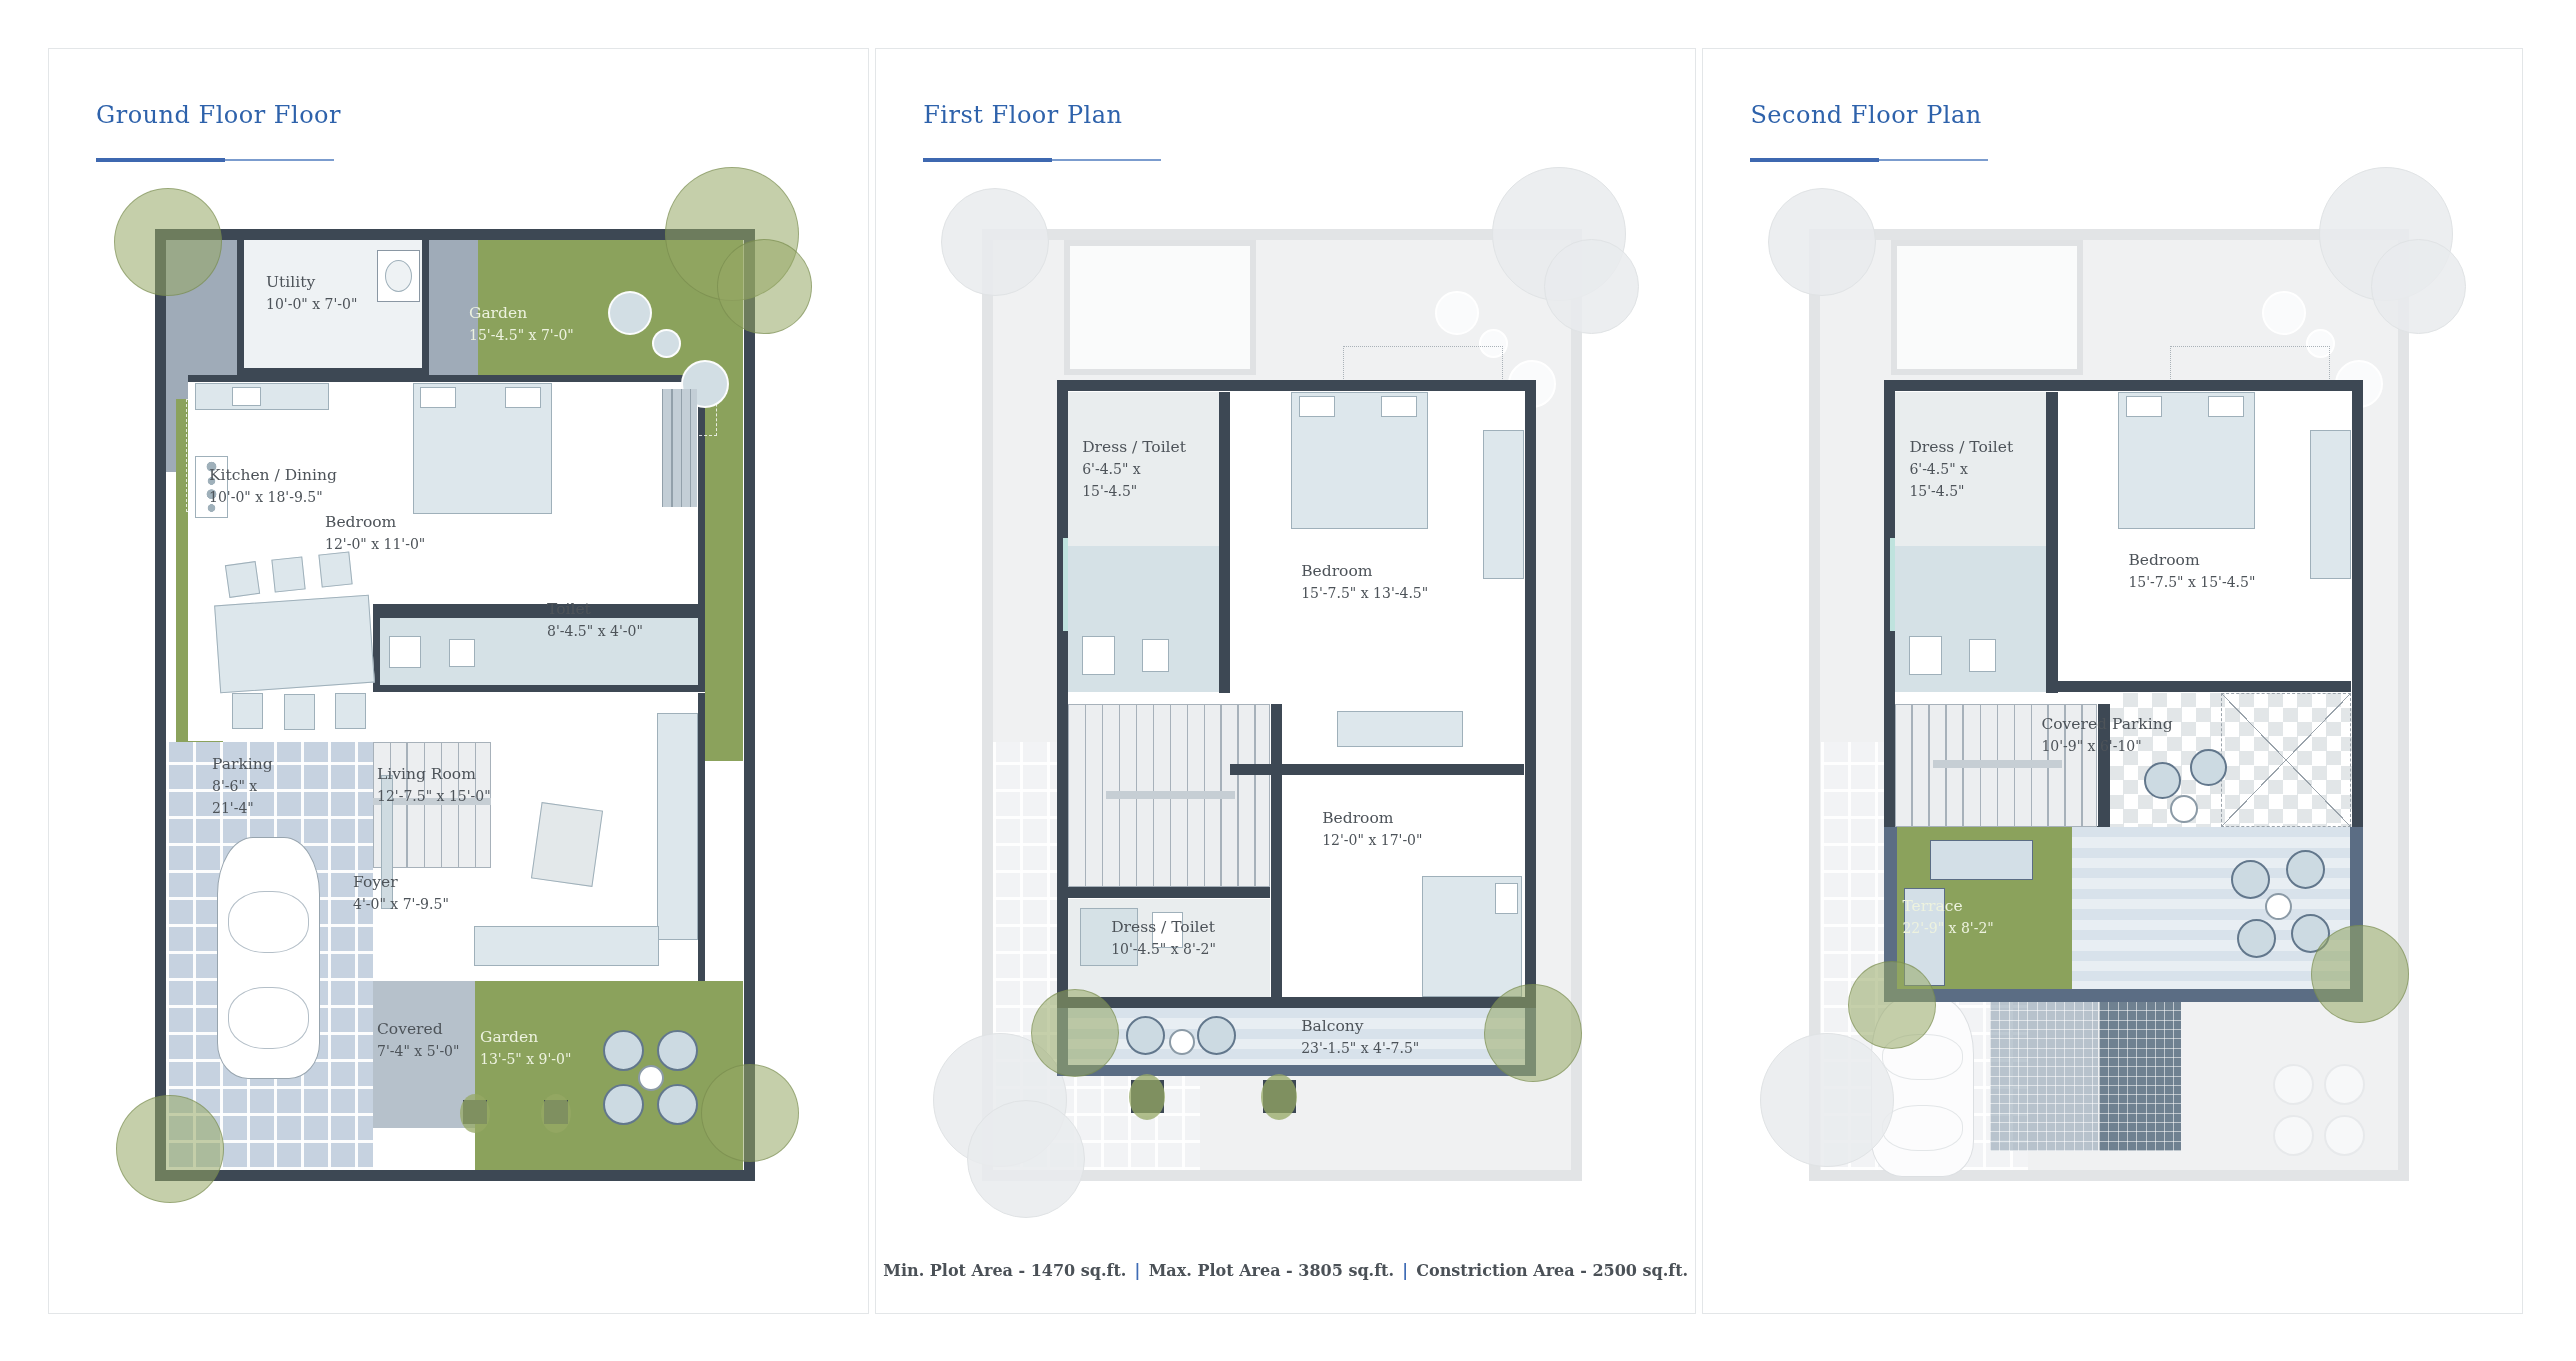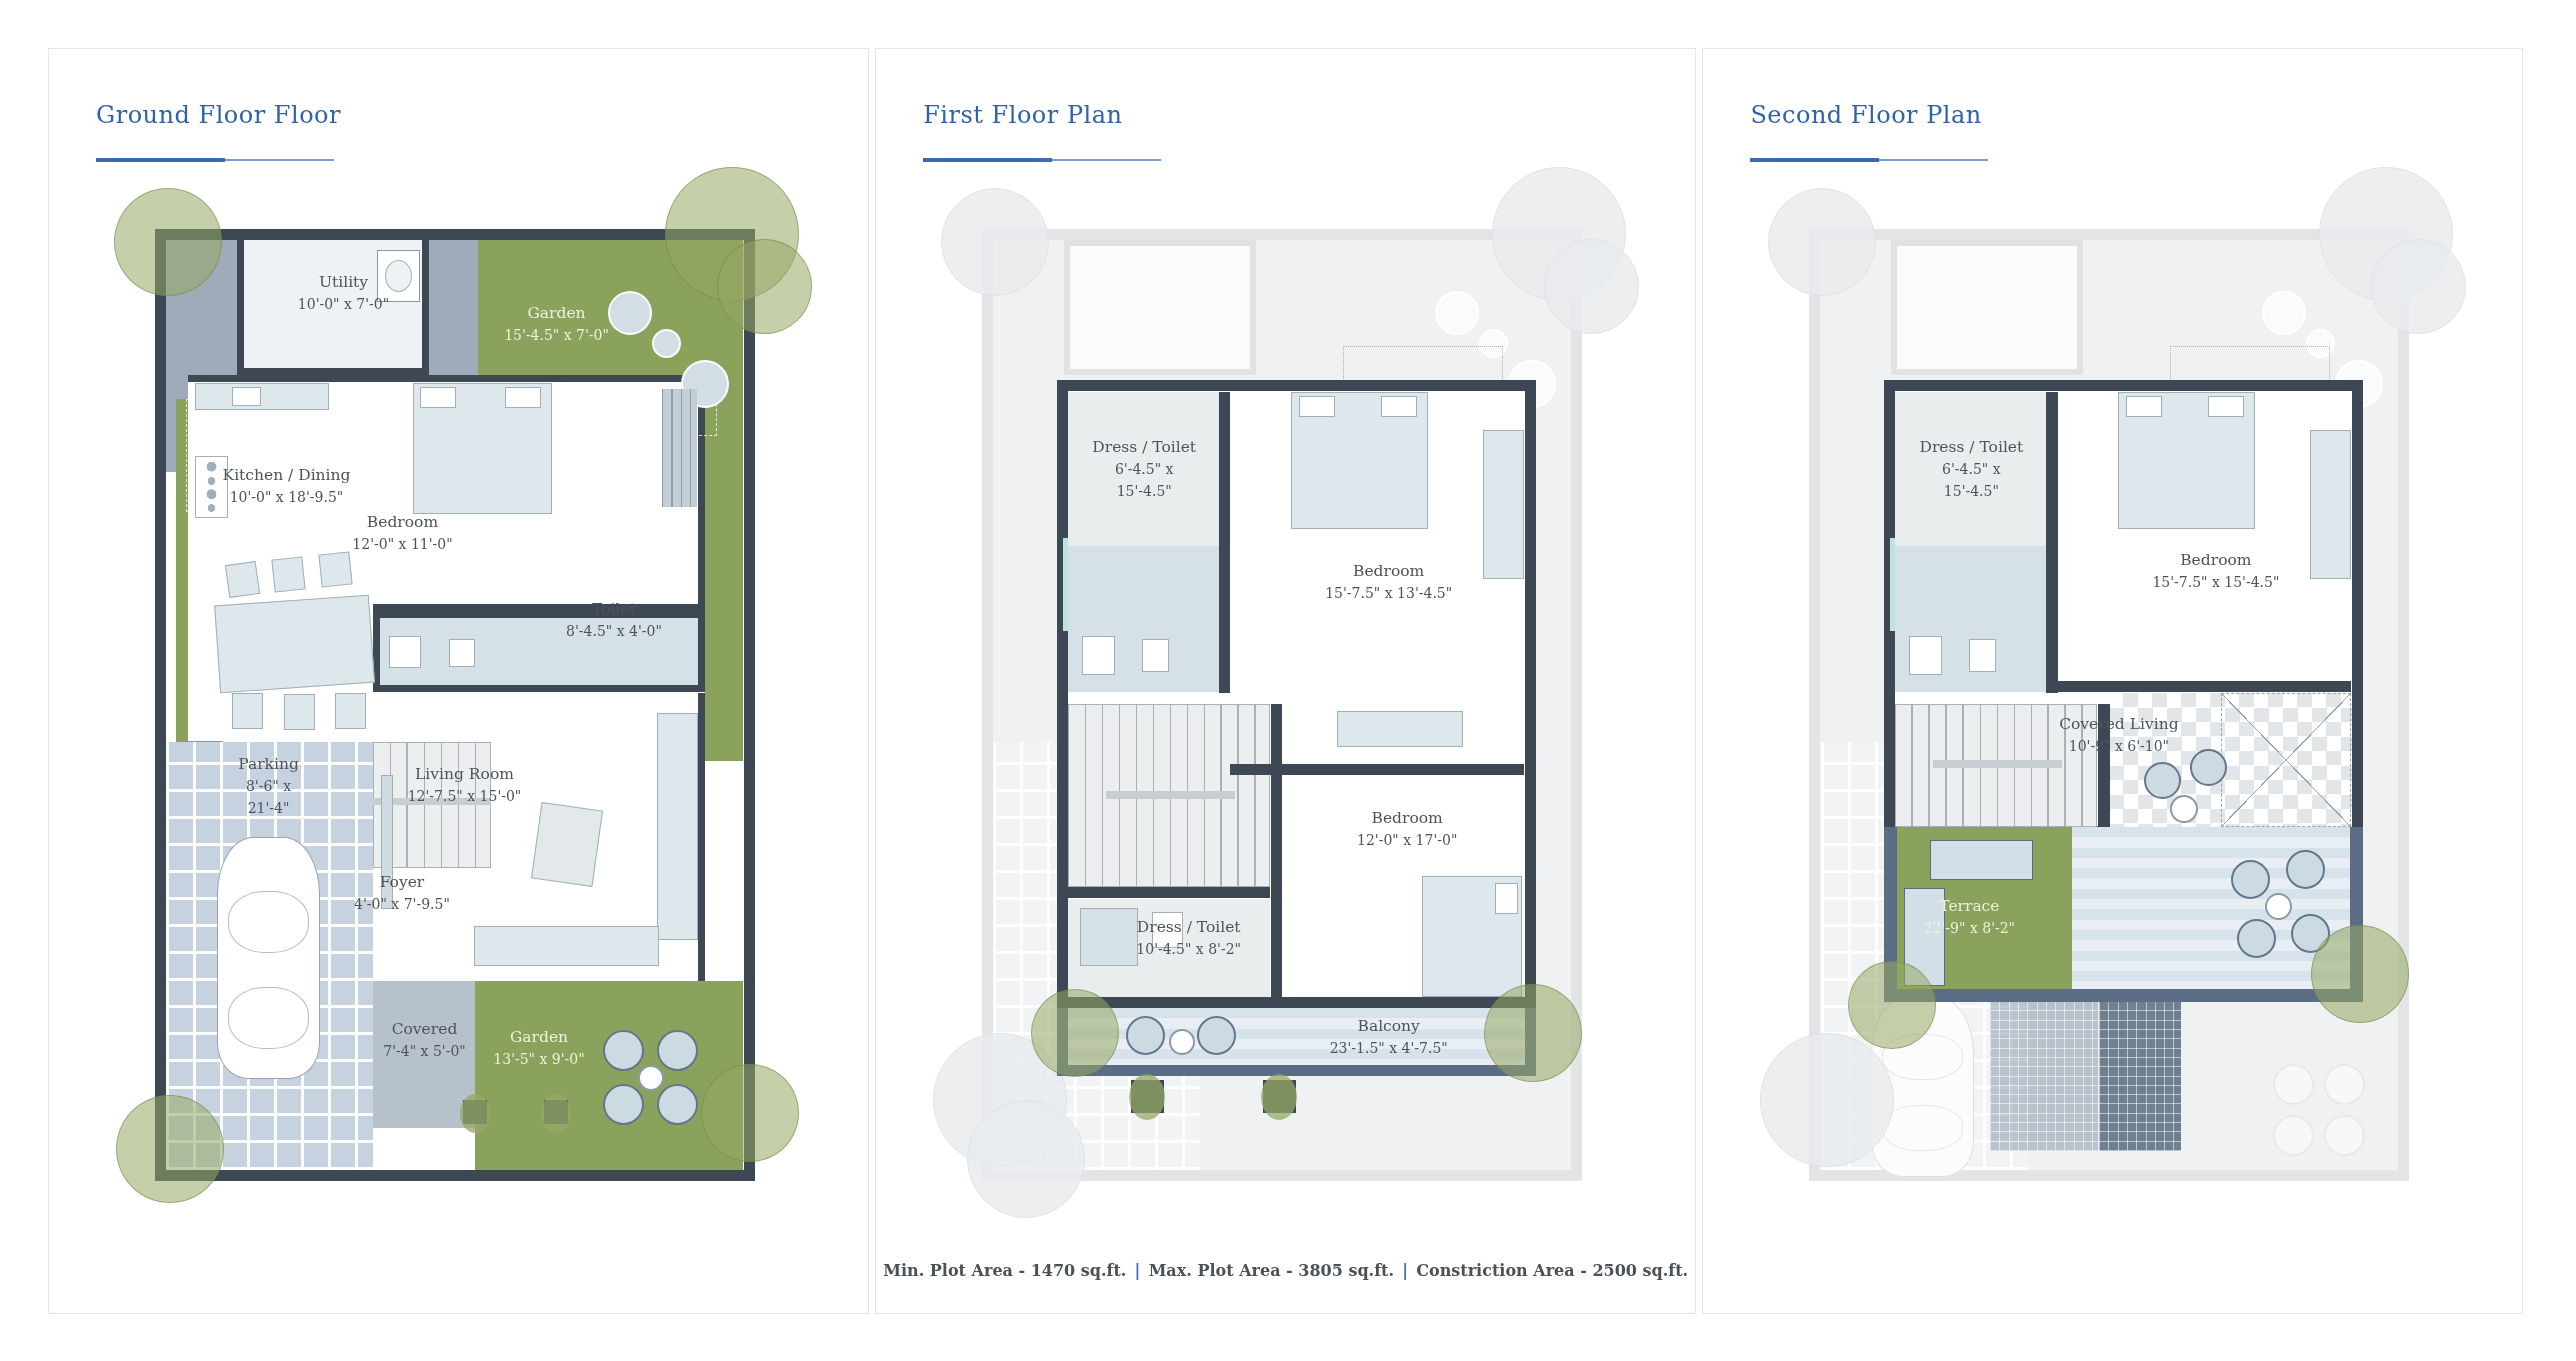--- a/index.html
+++ b/index.html
@@ -52,21 +52,21 @@
   .mesh { position:absolute; z-index:4; background-color:rgba(125,147,166,.5);
     background-image:repeating-linear-gradient(0deg, rgba(255,255,255,.55) 0 1px, transparent 1px 9.3px),
                      repeating-linear-gradient(90deg, rgba(255,255,255,.55) 0 1px, transparent 1px 9.3px); }
   .mesh.dark { background-color:rgba(74,98,118,.78); }
   .xbox { position:absolute; z-index:4; border:1px dashed #9aa3ab;
     background-image:linear-gradient(to top right, transparent 49.7%, #9aa3ab 49.7% 50.3%, transparent 50.3%),
                      linear-gradient(to bottom right, transparent 49.7%, #9aa3ab 49.7% 50.3%, transparent 50.3%); }
   .dashw { position:absolute; border:1.5px dashed rgba(255,255,255,.8); z-index:2; }
   .dotted { position:absolute; border:1.5px dotted #aab2b8; z-index:2; }
   .win { position:absolute; background:#bfe3de; z-index:4; }
-  .rl { position:absolute; text-align:center; color:#4d5359; line-height:1.55; z-index:7; }
+  .rl { position:absolute; color:#4d5359; line-height:1.55; z-index:7; }
   .rl .nm { display:block; font-size:15.5px; }
   .rl .dm { display:block; font-size:14px; }
   .rl.light { color:#edf2df; }
   .footnote { position:absolute; bottom:33px; left:0; width:100%; text-align:center;
               font-size:16px; font-weight:bold; color:#4b5157; z-index:9; }
   .footnote .sep { color:#3f6cb5; margin:0 8.2px; font-weight:bold; }
   .wm { position:absolute; background:#fff; border:1.5px solid #8a97a3; z-index:4; }
   .wm .drum { position:absolute; left:7.2px; top:9.3px; width:27px; height:32px;
               border-radius:50%; border:1.5px solid #9fb0ba; background:#eef2f4; }
   .stove { position:absolute; background:#fff; border:1px solid #9fb0ba; z-index:4;
@@ -359,21 +359,21 @@
       <div class="abs" style="left:124px;top:531px;width:129px;height:8.2px;background:#c6ced4;z-index:3;"></div>
       <div class="wall" style="left:289px;top:475px;width:11.3px;height:123px;"></div>
       <div class="wall" style="left:248px;top:452px;width:294px;height:11.3px;"></div>
 
       <div class="zone checker" style="left:300px;top:464px;width:243px;height:134px;z-index:2;"></div>
       <div class="xbox" style="left:412px;top:464px;width:130px;height:134px;"></div>
       <div class="chair-circ" style="left:335px;top:533px;width:37px;height:37px;"></div>
       <div class="chair-circ" style="left:381px;top:520px;width:37px;height:37px;"></div>
       <div class="chair-circ small" style="left:361px;top:566px;width:28px;height:28px;"></div>
       <div class="rl" style="left:232px;top:483px;width:155px;">
-        <span class="nm">Covered Living</span>
+        <span class="nm">Covered Parking</span>
           <span class="dm">10'-9" x 6'-10"</span>
       </div>
 
       <div class="zone" style="left:75px;top:598px;width:189px;height:175px;background:#8ba25c;border-left:13.4px solid #5b6d84;border-bottom:13.4px solid #5b6d84;z-index:2;"></div>
       <div class="lounge" style="left:121px;top:611px;width:103px;height:40px;"></div>
       <div class="lounge" style="left:95px;top:659px;width:41px;height:98px;"></div>
       <div class="rl light" style="left:93px;top:665px;width:134px;">
         <span class="nm">Terrace</span>
           <span class="dm">22'-9" x 8'-2"</span>
       </div>

